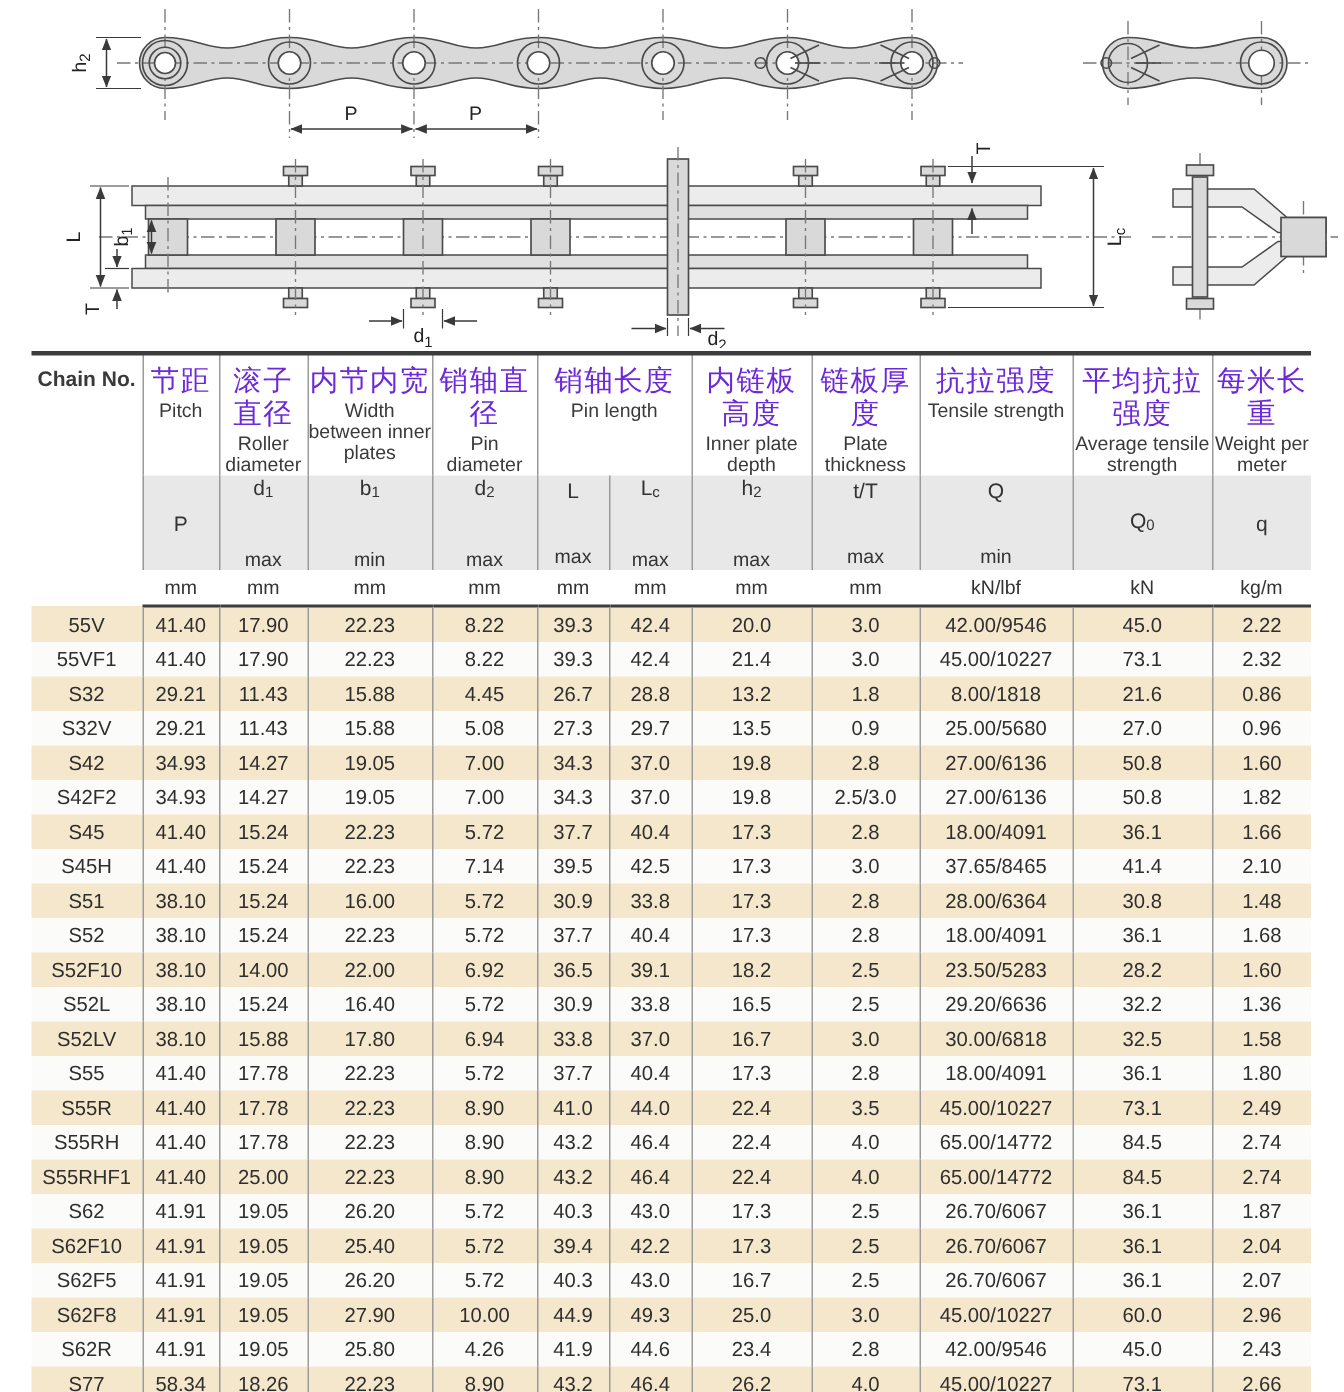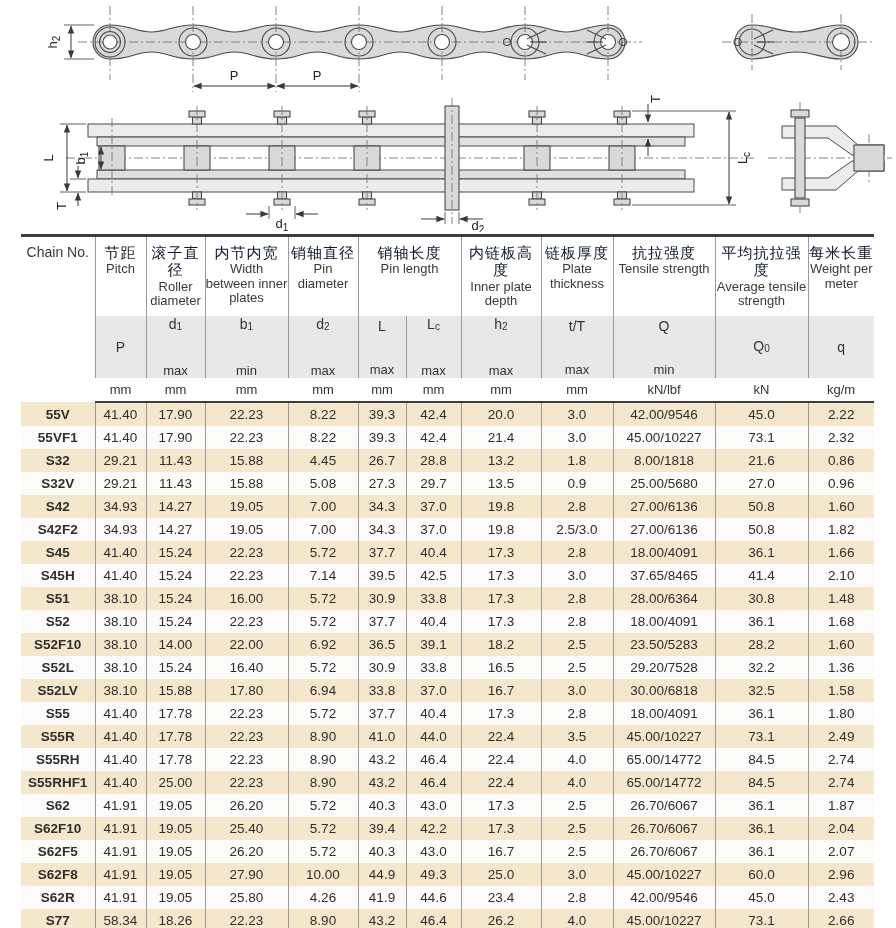--- a/index.html
+++ b/index.html
@@ -5,25 +5,25 @@
   html,body{margin:0;padding:0;background:#ffffff;}
   body{width:896px;height:928px;font-family:"Liberation Sans",sans-serif;overflow:hidden;}
   .figs{display:block;margin:0;}
   
   table.spec{border-collapse:collapse;table-layout:fixed;width:853px;margin-left:21px;margin-top:2px;
     border-top:3px solid #3c3c3c;border-bottom:2px solid #3c3c3c;}
   th,td{padding:0;text-align:center;font-weight:normal;}
   thead th{border-left:1px solid #9a9a9a;}
   thead th.chainno{border-left:none;}
   tbody td{border-left:1px solid #9a9a9a;}
-  tbody td:first-child{border-left:none;font-weight:bold;}
+  tbody td:first-child{border-left:none;}
   tr.groups th{height:72px;vertical-align:top;padding-top:7px;background:#ffffff;}
-  .cn{font-size:15px;color:#0f172a;letter-spacing:1px;line-height:1.15;}
+  .cn{font-size:19px;color:#6d28d9;letter-spacing:1px;line-height:1.15;}
   .en{font-size:13px;color:#3a3a3a;line-height:1.1;margin-top:1px;}
-  th.chainno{vertical-align:middle;font-size:14px;color:#3a3a3a;background:#ffffff;}
+  th.chainno{vertical-align:middle;font-size:14px;color:#3a3a3a;background:#ffffff;font-weight:bold;}
   tr.symbols th.sym{height:35px;background:#e8e8e8;font-size:14px;color:#333333;vertical-align:middle;}
   .symline{line-height:16px;}
   .qual{line-height:15px;font-size:13px;margin-top:28px;}
   .ss{font-size:10px;vertical-align:-1px;}
   tr.unitrow td.unit{height:23px;line-height:23px;font-size:13px;color:#333333;background:#ffffff;
     border-bottom:2px solid #3c3c3c;}
   tbody td{height:23px;line-height:23px;font-size:13.5px;color:#2e2e2e;}
   tr.alt td{background:#f5e7cb;}
   tr.plain td{background:#fbfbfa;}
   
@@ -496,21 +496,21 @@
       <tr class="plain">
         <td>S52L</td>
         <td>38.10</td>
         <td>15.24</td>
         <td>16.40</td>
         <td>5.72</td>
         <td>30.9</td>
         <td>33.8</td>
         <td>16.5</td>
         <td>2.5</td>
-        <td>29.20/7528</td>
+        <td>29.20/6636</td>
         <td>32.2</td>
         <td>1.36</td>
       </tr>
       <tr class="alt">
         <td>S52LV</td>
         <td>38.10</td>
         <td>15.88</td>
         <td>17.80</td>
         <td>6.94</td>
         <td>33.8</td>

